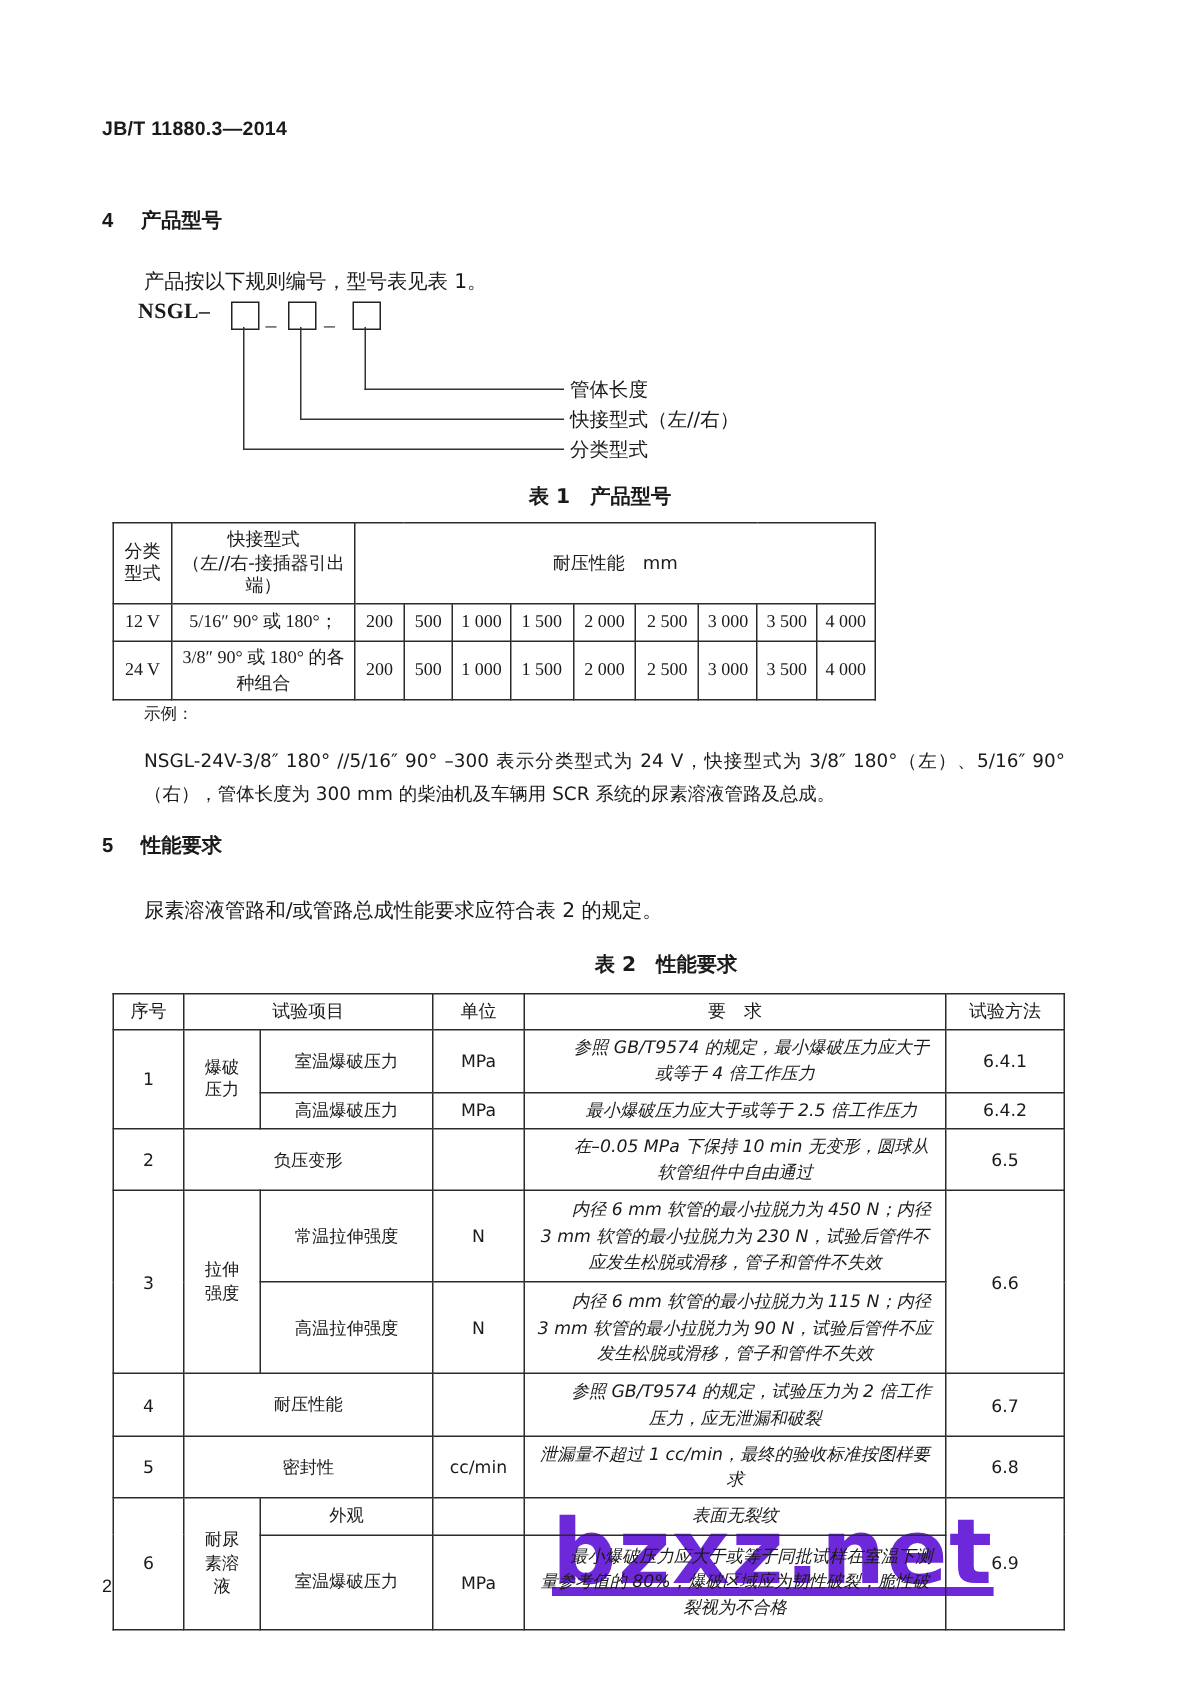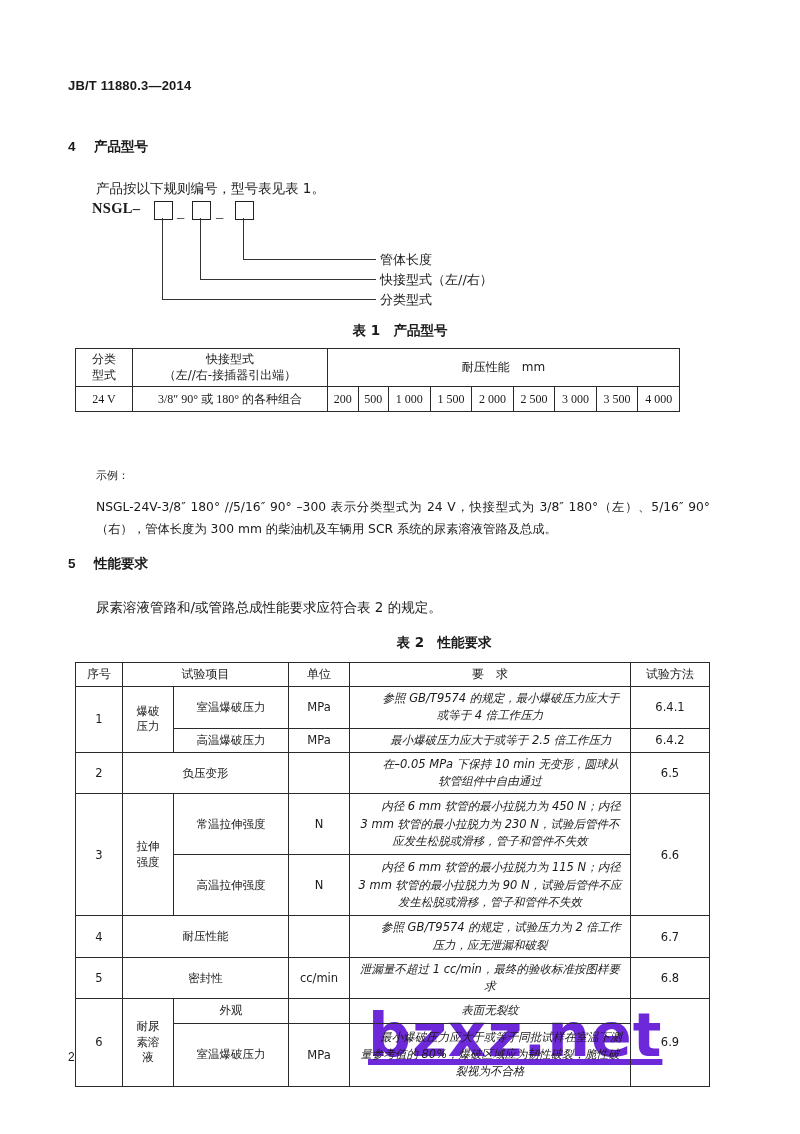--- a/index.html
+++ b/index.html
@@ -122,21 +122,21 @@
   table.doc td, table.doc th {
     border: 1px solid #2b2b2b;
     padding: 2px 3px;
     text-align: center;
     vertical-align: middle;
     font-weight: normal;
   }
   table.doc .outer-t { border-top-width: 1.6px; }
   table.doc .outer-b { border-bottom-width: 1.6px; }
 
-  #table1 { left: 75px; top: 348px; width: 605px; }
+  #table1 { left: 75px; top: 348px; width: 509px; }
   #table1 td { height: 20px; }
   #table1 .hdr { line-height: 1.3; padding: 3px 2px; }
   #table1 .num { font-family: "Liberation Serif", serif; font-size: 12px; }
   #table1 .lat { font-family: "Liberation Serif", serif; }
 
   #table2 { left: 75px; top: 662px; width: 635px; font-size: 11.5px; }
   #table2 td { padding: 3px 4px; }
   #table2 td.req {
     text-align: center;
     line-height: 1.5;
@@ -221,20 +221,33 @@
           分类<br>型式
         </td>
         <td class="outer-t hdr" style="width:190px;">
           <span>快接型式</span><br>
           <span>（左//右-接插器引出端）</span>
         </td>
         <td class="outer-t hdr" colspan="9">耐压性能　mm</td>
       </tr>
 
 
+      <tr>
+        <td class="lat">12 V</td>
+        <td class="lat">5/16″ 90° 或 180°；</td>
+        <td class="num" style="width:32px;">200</td>
+        <td class="num" style="width:32px;">500</td>
+        <td class="num" style="width:44px;">1 000</td>
+        <td class="num" style="width:50px;">1 500</td>
+        <td class="num" style="width:50px;">2 000</td>
+        <td class="num" style="width:50px;">2 500</td>
+        <td class="num" style="width:45px;">3 000</td>
+        <td class="num" style="width:45px;">3 500</td>
+        <td class="num" style="width:45px;">4 000</td>
+      </tr>
 
       <tr>
         <td class="lat outer-b">24 V</td>
         <td class="lat outer-b">3/8″ 90° 或 180° 的各种组合</td>
         <td class="num outer-b">200</td>
         <td class="num outer-b">500</td>
         <td class="num outer-b">1 000</td>
         <td class="num outer-b">1 500</td>
         <td class="num outer-b">2 000</td>
         <td class="num outer-b">2 500</td>

